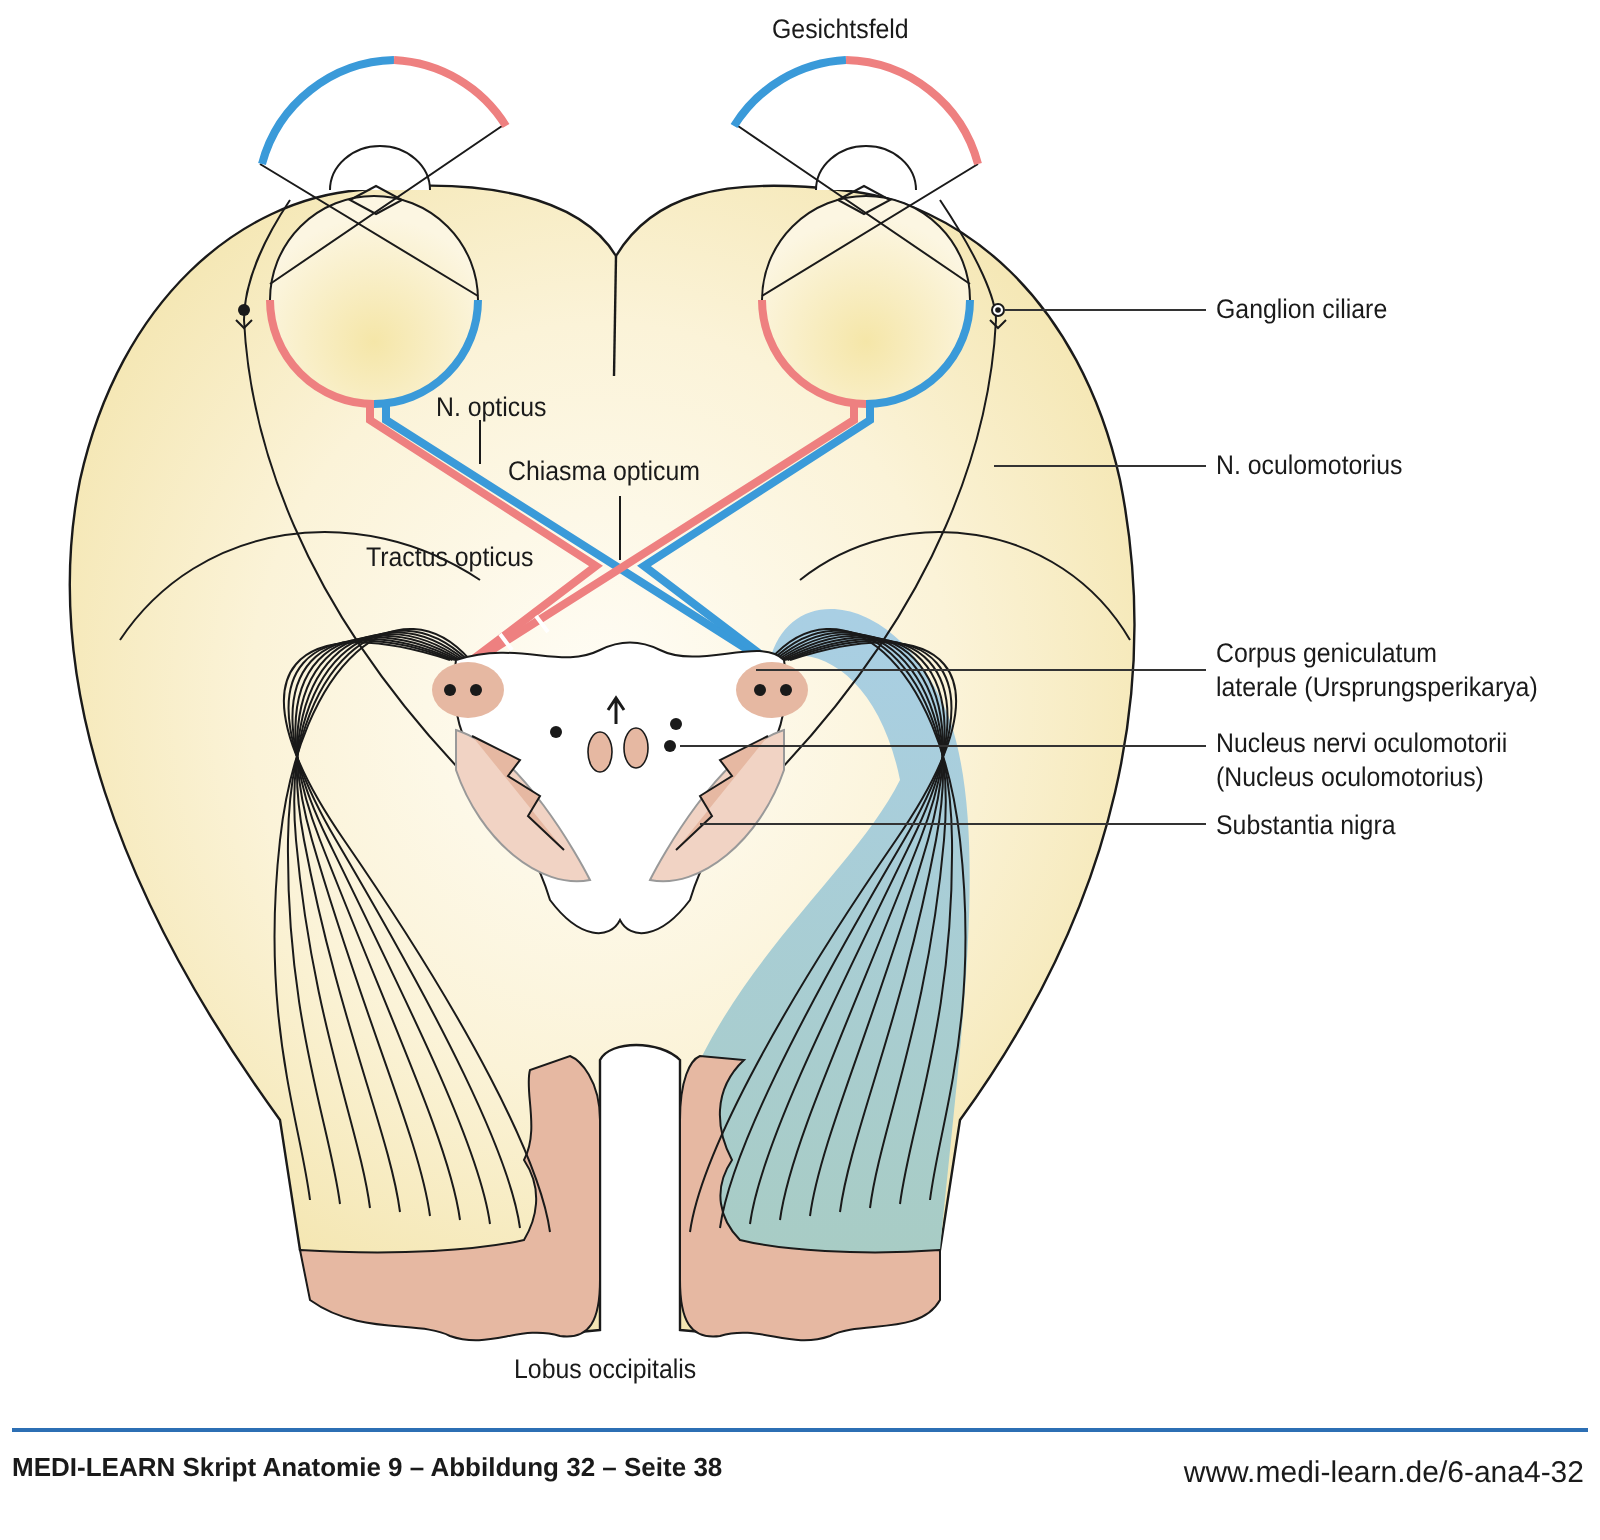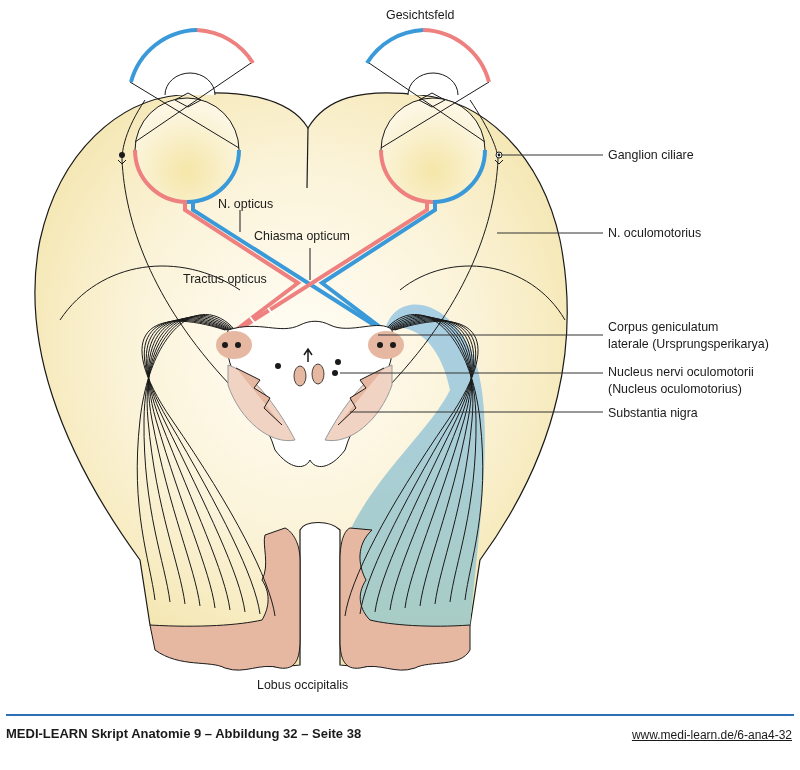--- a/index.html
+++ b/index.html
@@ -2,21 +2,21 @@
 <html><head>
 <meta charset="utf-8">
 <style>
   html,body{margin:0;padding:0;background:#ffffff;}
   body{width:800px;height:770px;position:relative;overflow:hidden;font-family:"Liberation Sans",sans-serif;color:#1a1a1a;}
   #stage{position:absolute;left:0;top:0;width:644px;height:700px;}
   .lbl{position:absolute;font-size:13.5px;line-height:16px;color:#1a1a1a;white-space:nowrap;font-family:"Liberation Sans",sans-serif;}
   .lbl.cond{transform:scaleX(0.92);transform-origin:left top;}
   #footer-rule{position:absolute;left:6px;right:6px;top:714px;height:2px;background:#2c6fb4;}
   #footer-title{position:absolute;left:6px;top:726px;font-size:13px;font-weight:bold;}
-  #footer-url{position:absolute;right:8px;top:728px;font-size:12px;text-decoration:underline;}
+  #footer-url{position:absolute;right:8px;top:728px;font-size:15px;}
   #footer-sub{position:absolute;left:6px;top:750px;font-size:13px;font-weight:bold;margin-top:21px;}
 </style>
 </head>
 <body>
 
 <div id="stage">
 <svg width="800" height="700" viewBox="0 0 800 700">
   <defs>
     <radialGradient id="brainGrad" cx="0.5" cy="0.45" r="0.6">
       <stop offset="0" stop-color="#fffdf6"></stop>

